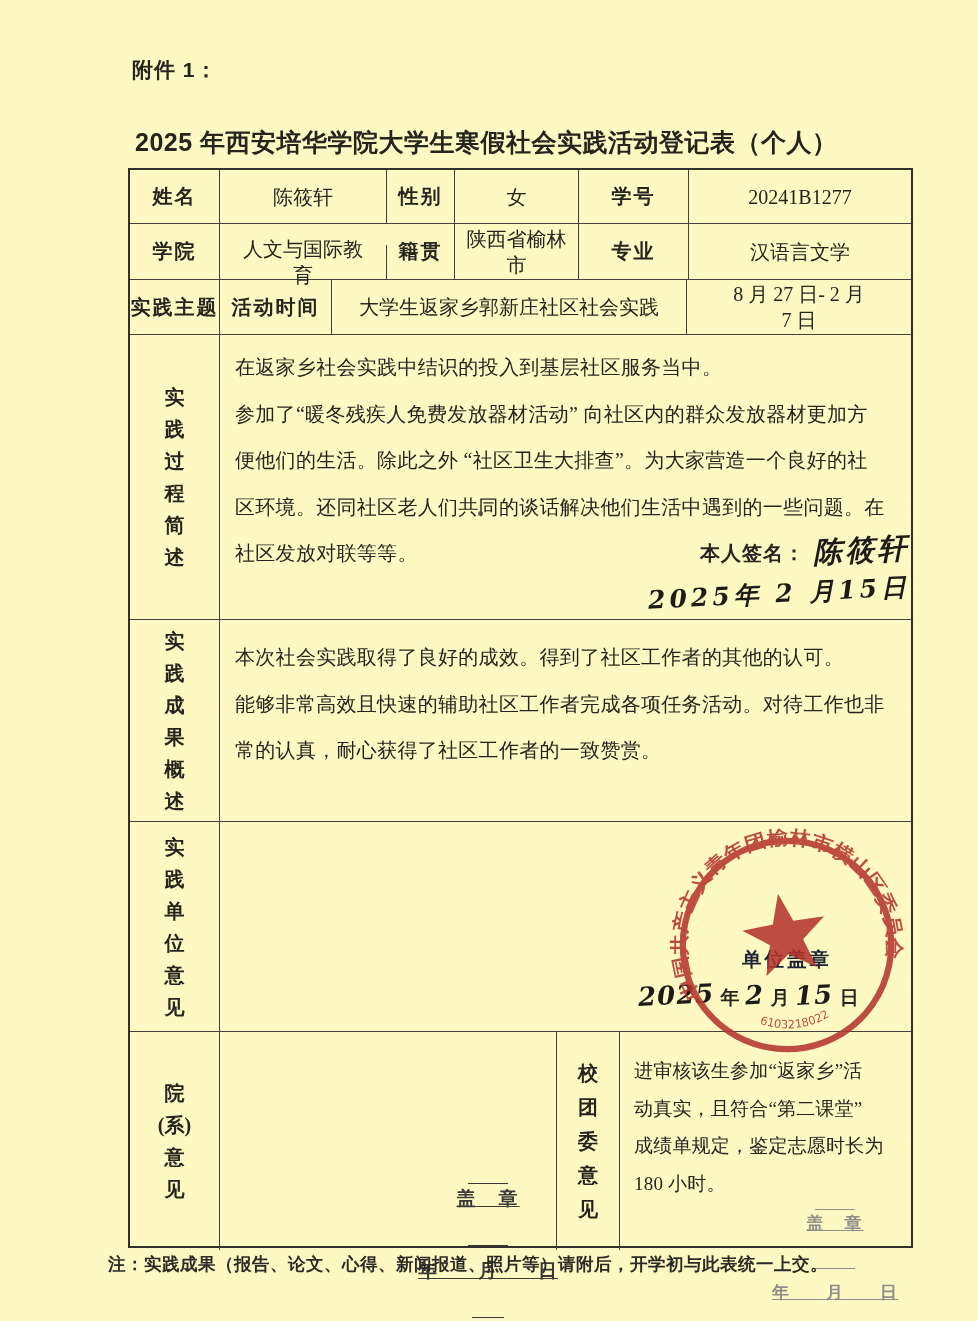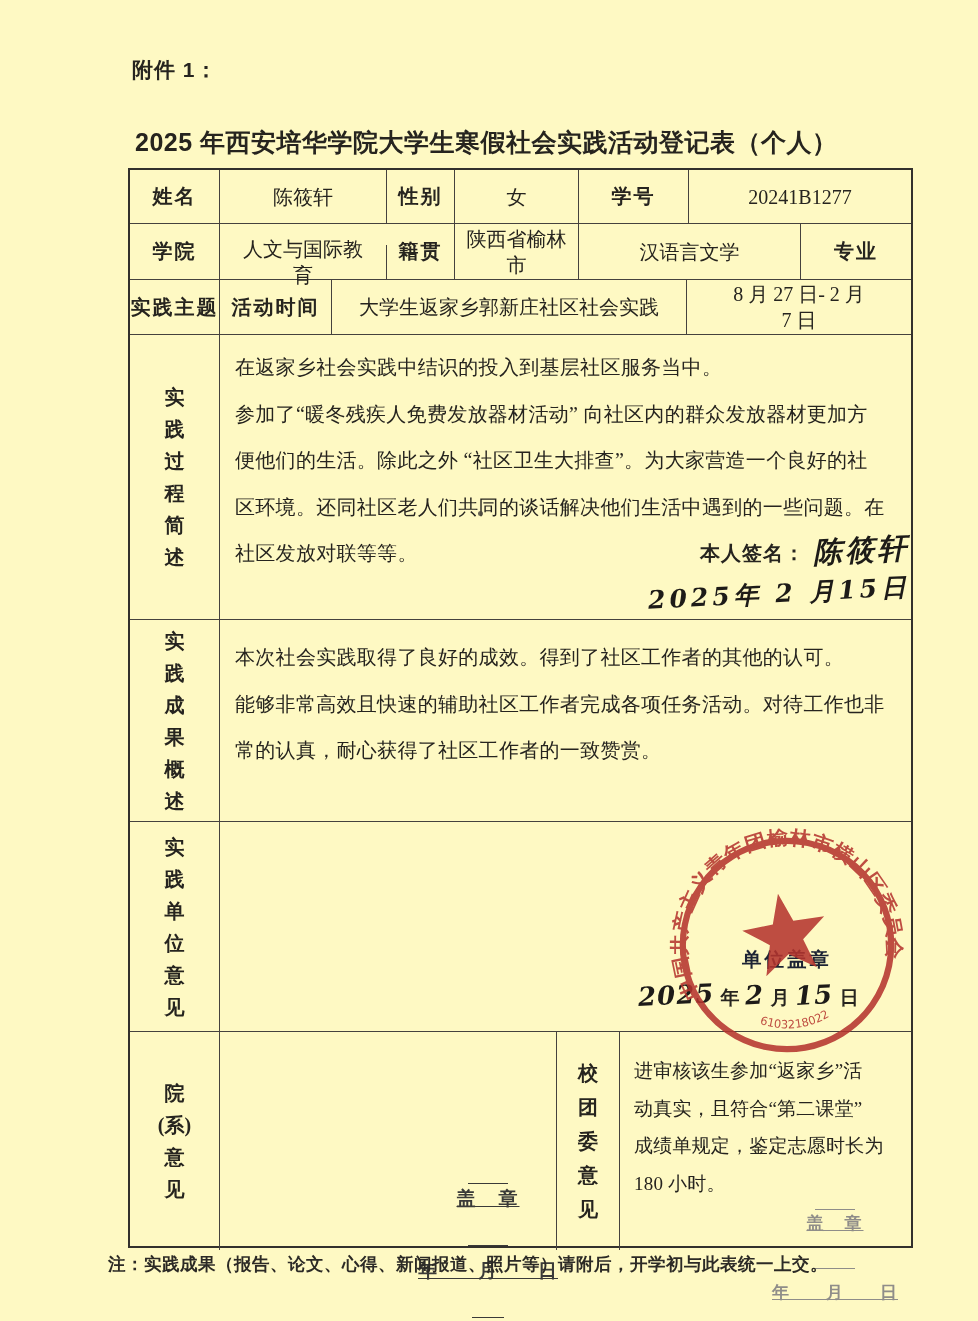--- a/index.html
+++ b/index.html
@@ -104,22 +104,22 @@
       <div class="cell val grow">20241B1277</div>
     </div>
 
     <div class="row" style="height:56px">
       <div class="cell lbl w90">学院</div>
       <div class="cell val w167" style="white-space: pre-line; margin-top: 21px;">人文与国际教
 育</div>
       <div class="cell lbl w68">籍贯</div>
       <div class="cell val w124" style="white-space: pre-line;">陕西省榆林
 市</div>
+      <div class="cell lbl w110">专业</div>
       <div class="cell val grow">汉语言文学</div>
-      <div class="cell lbl w110">专业</div>
     </div>
 
     <div class="row" style="height:55px">
       <div class="cell lbl w90">实践主题</div>
       <div class="cell lbl w112">活动时间</div>
       <div class="cell val w355">大学生返家乡郭新庄社区社会实践</div>
       <div class="cell val grow" style="white-space: pre-line;">8 月 27 日- 2  月
 7 日</div>
     </div>
 

